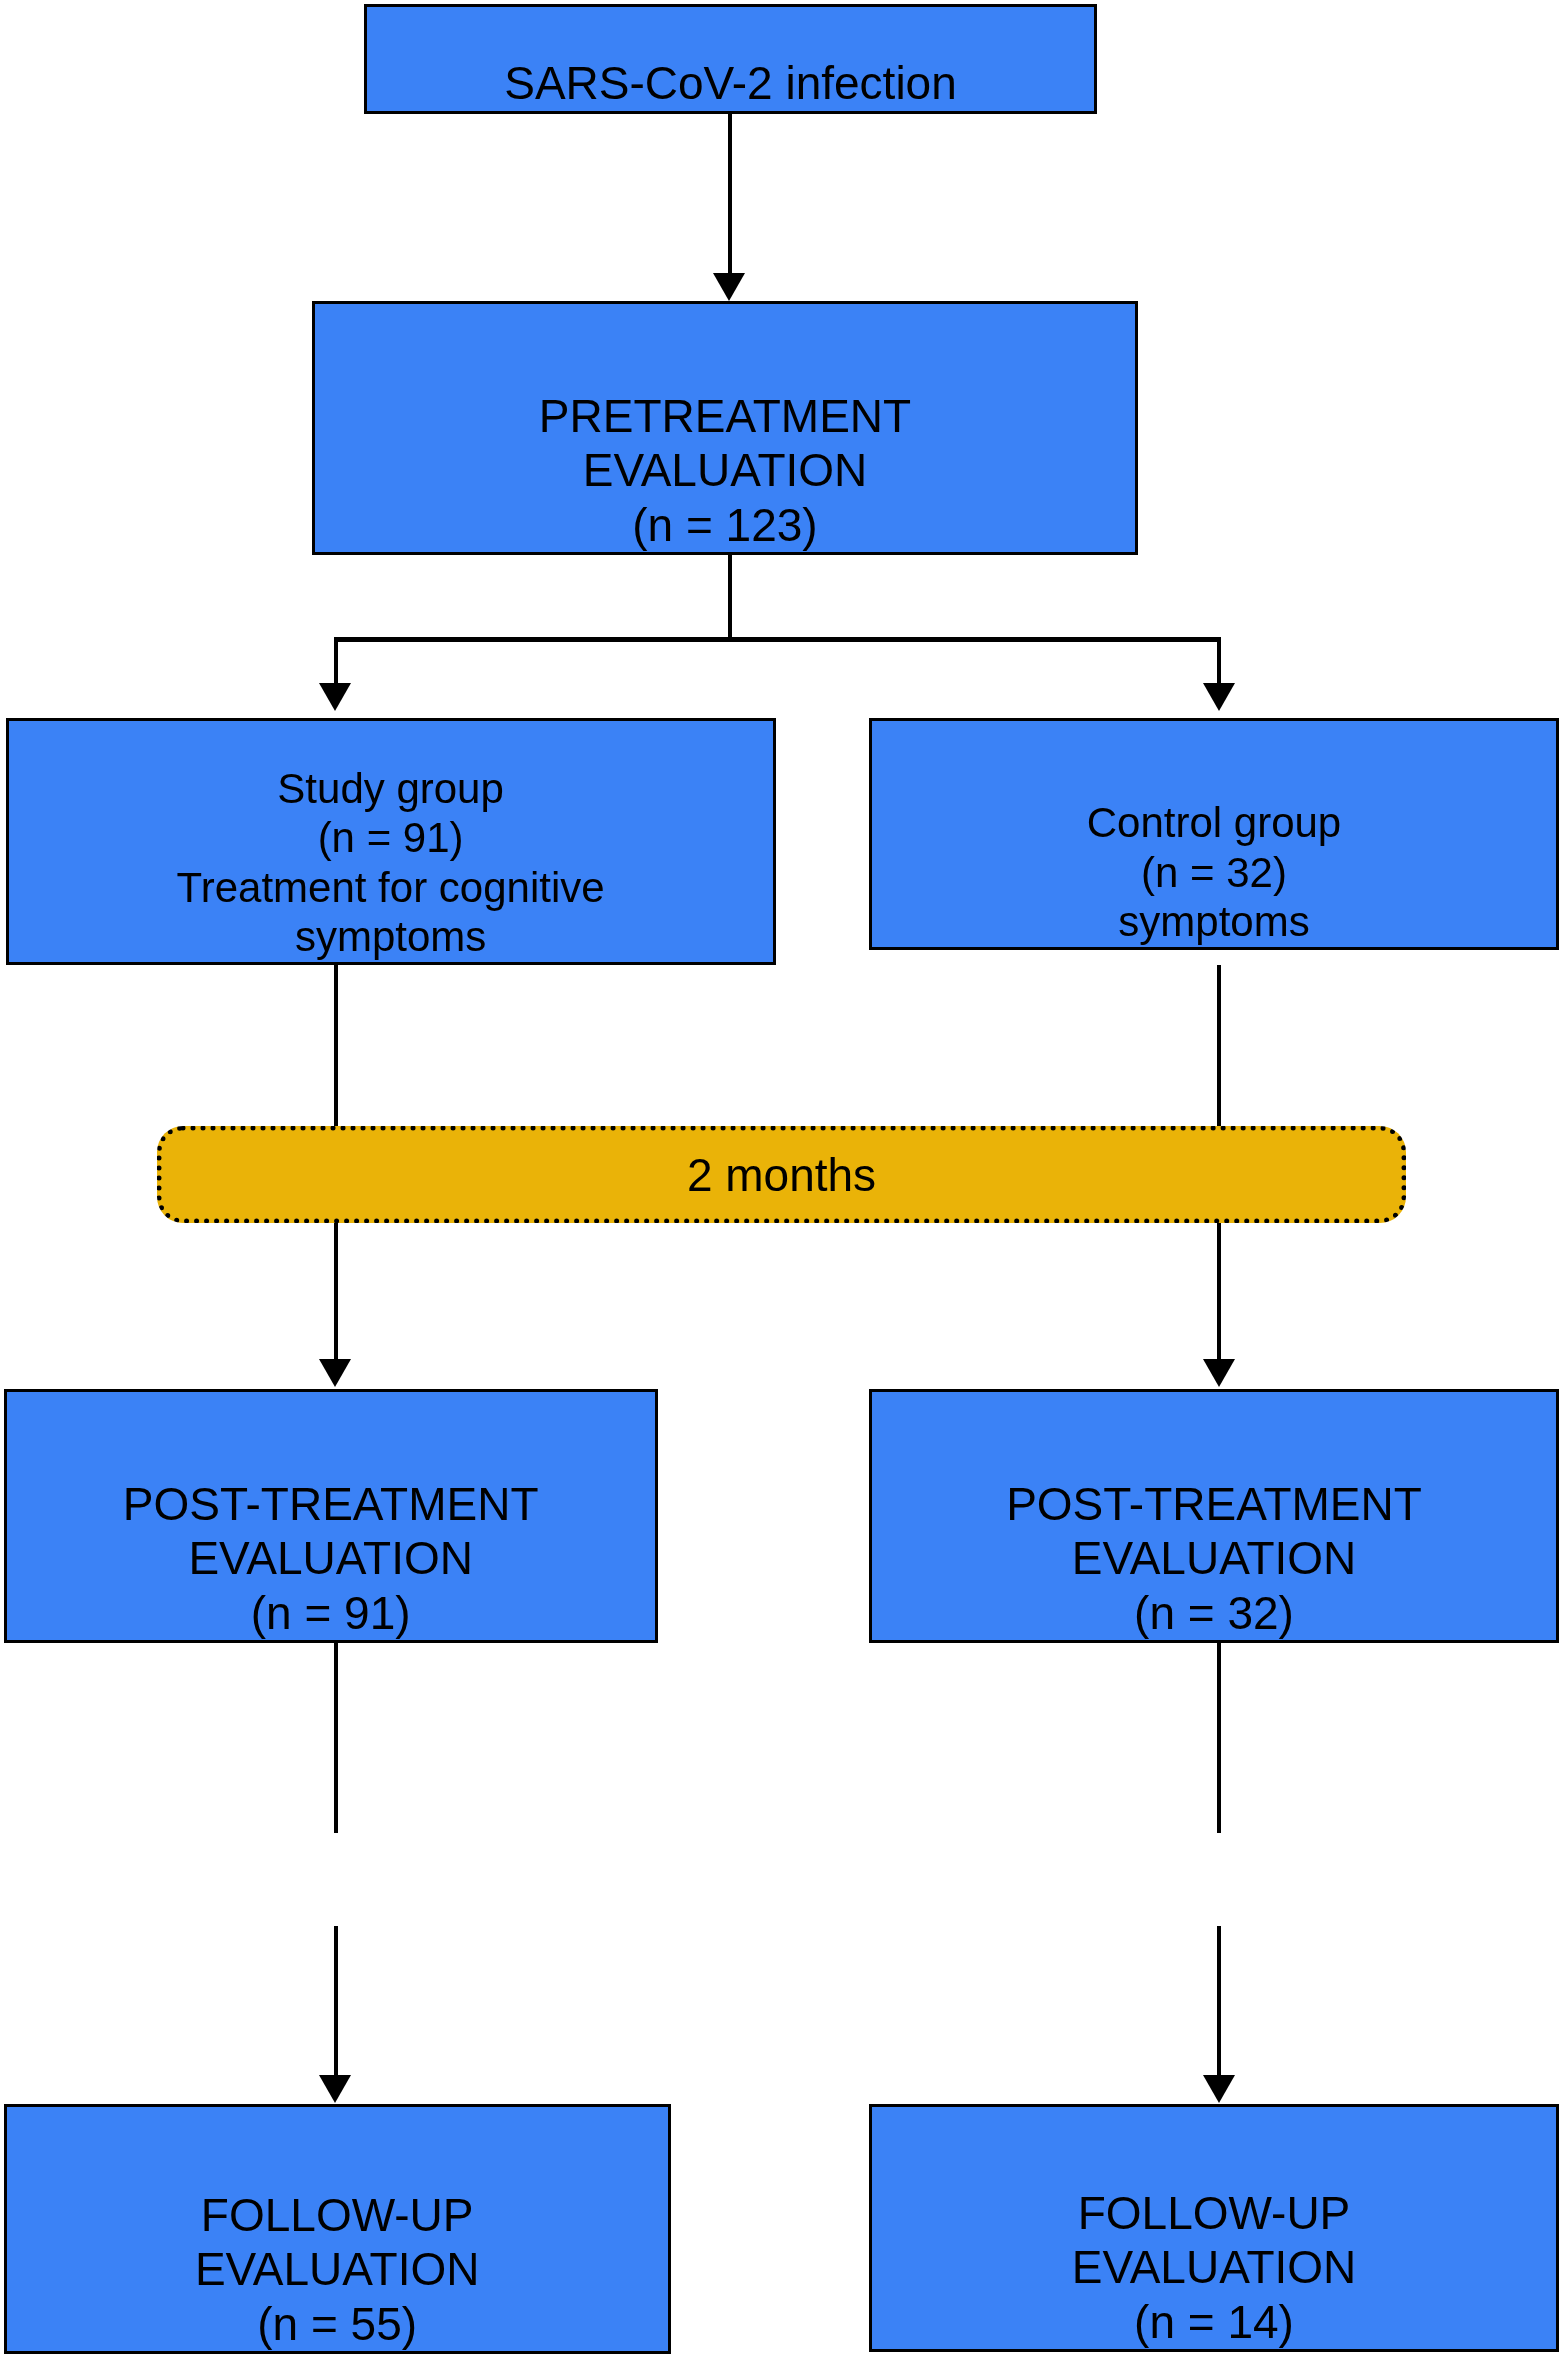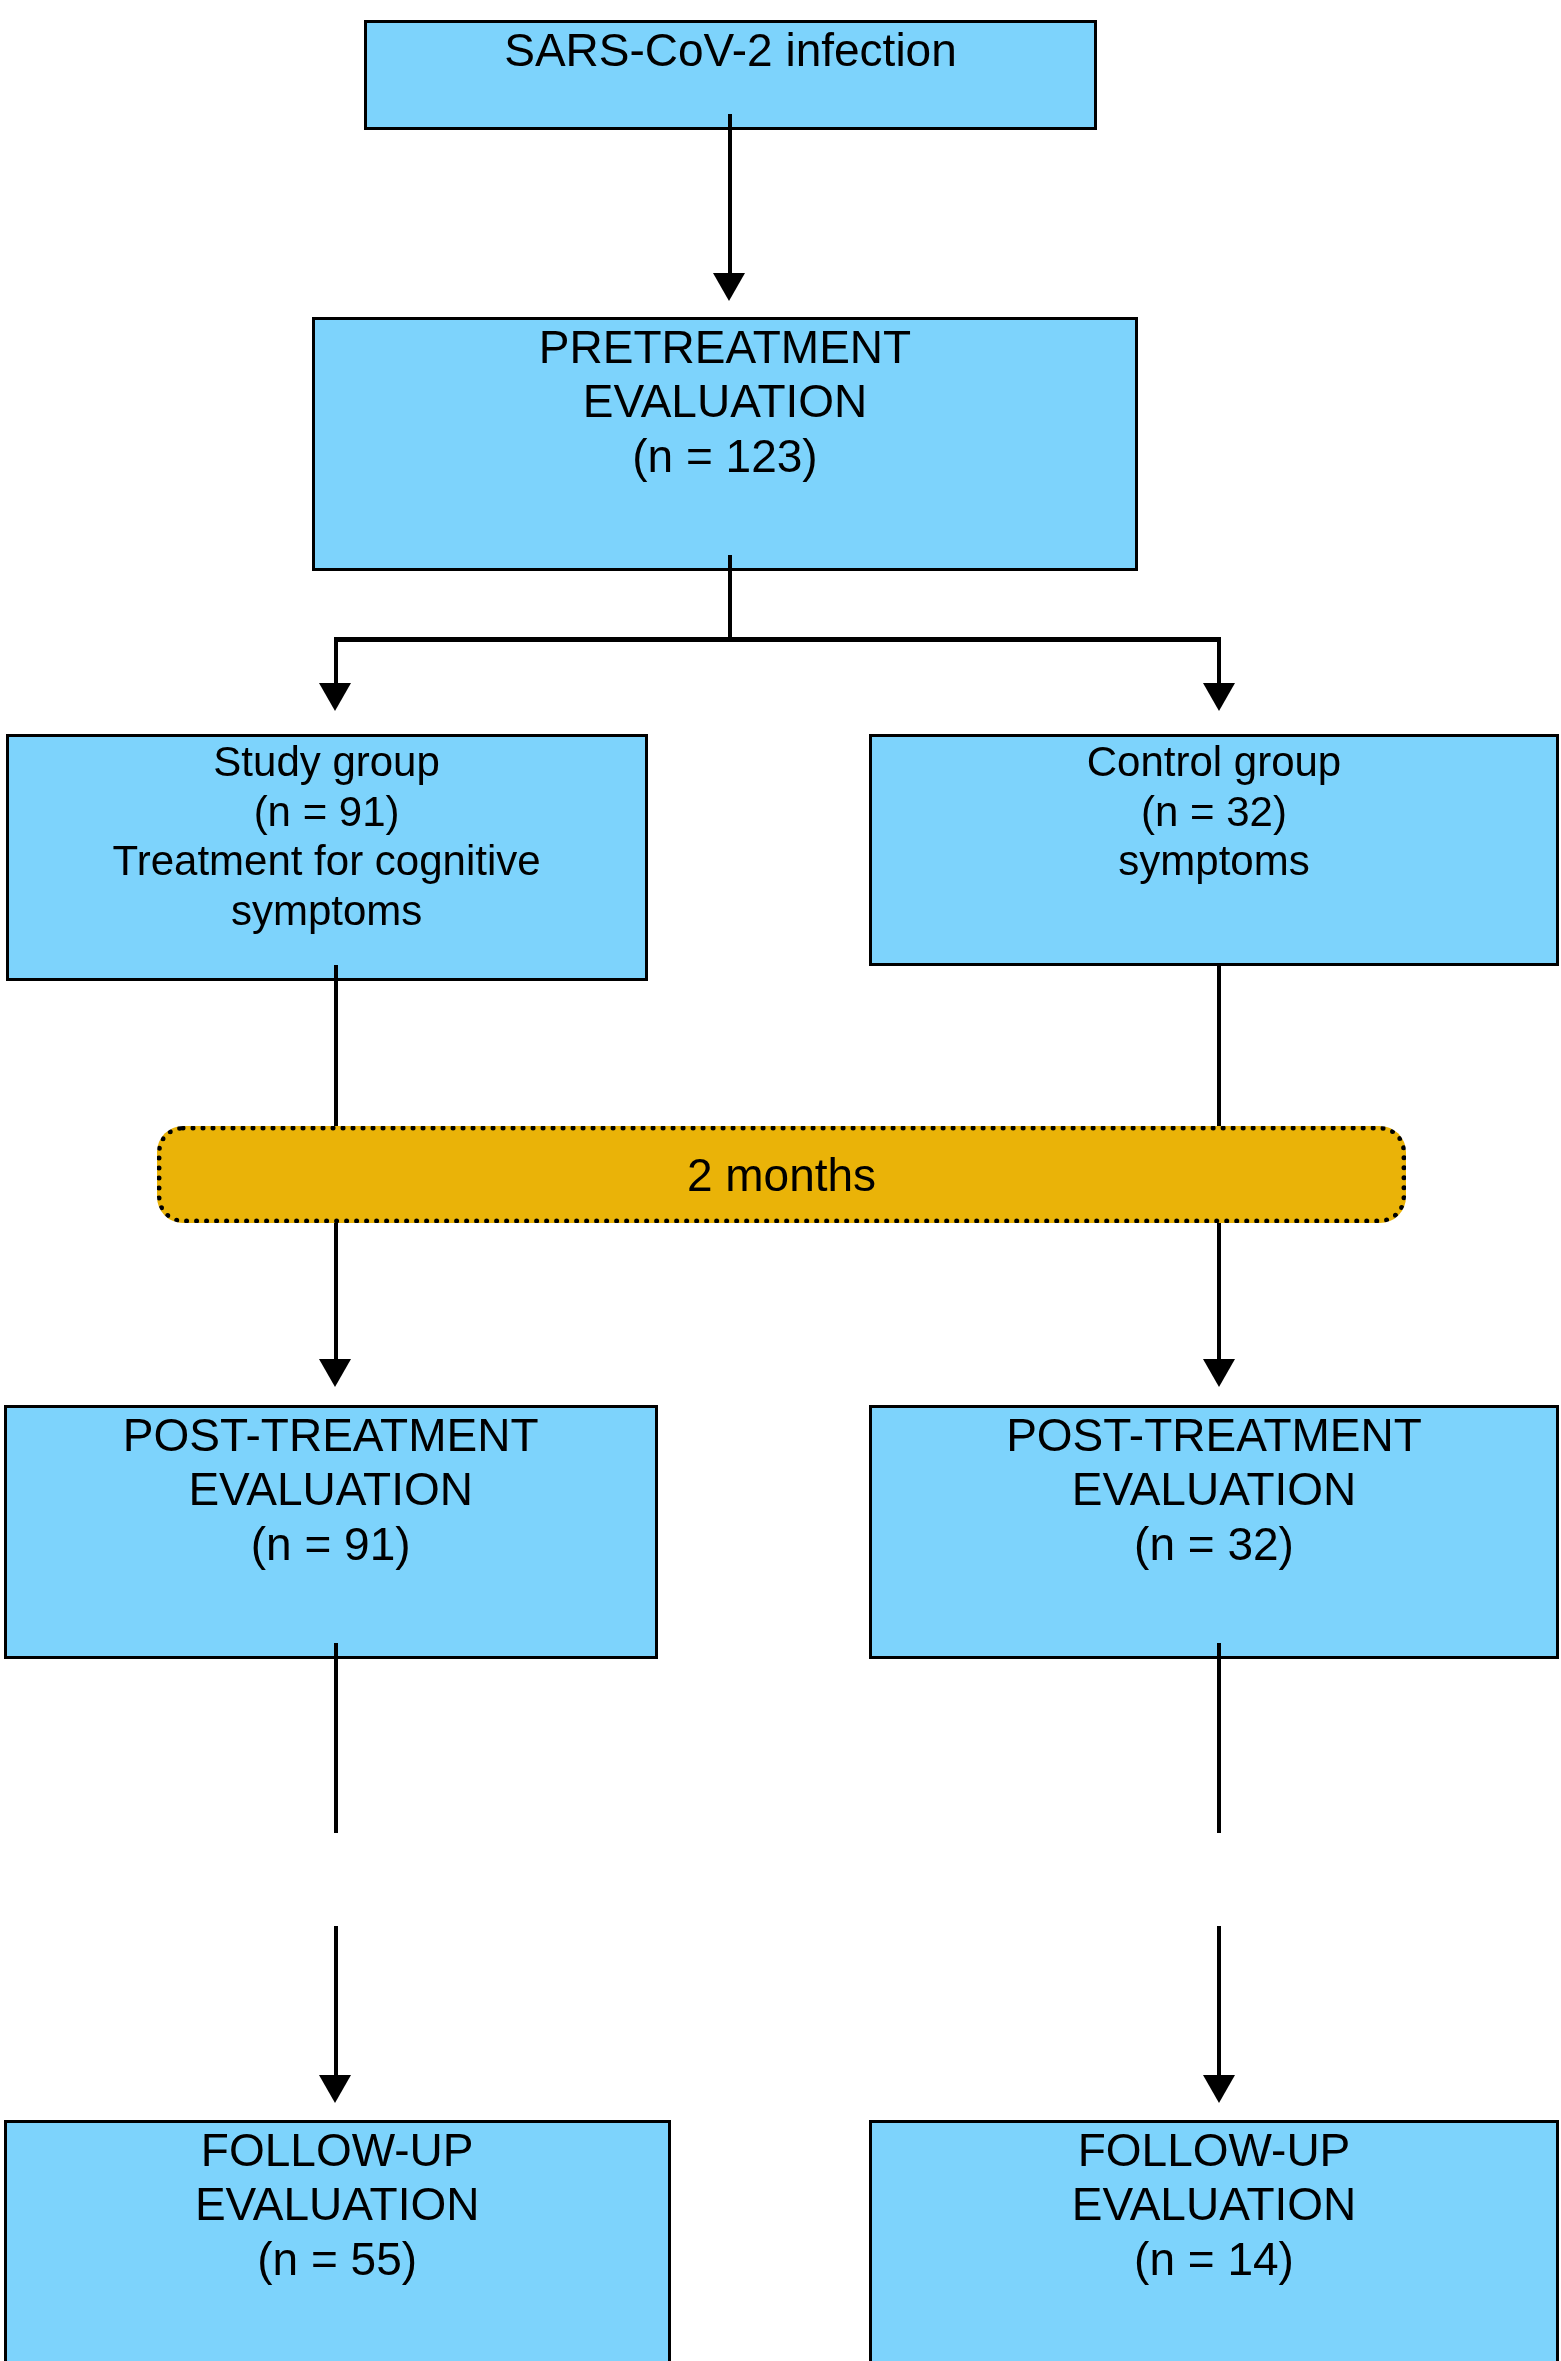--- a/index.html
+++ b/index.html
@@ -15,28 +15,27 @@
     position: relative;
     width: 1561px;
     height: 2361px;
     background: #ffffff;
     overflow: hidden;
   }
   .node {
     position: absolute;
     box-sizing: border-box;
     border: 3.7px solid #000000;
-    background: #7dd3fc;
+    background: #3b82f6;
     display: flex;
     flex-direction: column;
     align-items: center;
-    justify-content: flex-start;
+    justify-content: flex-end;
     text-align: center;
     line-height: 1.18;
-    margin-top: 16px;
   }
   .node .line {
     display: block;
     white-space: pre;
   }
   .timebox {
     position: absolute;
     box-sizing: border-box;
     border: 5.6px dotted #000000;
     border-radius: 26px;
@@ -59,21 +58,21 @@
     width: 0;
     height: 0;
     border-left: 16px solid transparent;
     border-right: 16px solid transparent;
     border-top: 28px solid #000000;
     z-index: 2;
   }
   
   #node-infection   { left: 364px;  top: 3.7px;    width: 733px;  height: 110px; font-size: 46px; }
   #node-pretreat    { left: 312px;  top: 301px;  width: 826px;  height: 254px; font-size: 46px; }
-  #node-study       { left: 5.6px;    top: 718px;  width: 642px;  height: 247px; font-size: 42px; }
+  #node-study       { left: 5.6px;    top: 718px;  width: 770px;  height: 247px; font-size: 42px; }
   #node-control     { left: 869px;  top: 718px;  width: 690px;  height: 232px; font-size: 42px; }
   #node-post-left   { left: 3.7px;    top: 1389px; width: 654px;  height: 254px; font-size: 46px; }
   #node-post-right  { left: 869px;  top: 1389px; width: 690px;  height: 254px; font-size: 46px; }
   #node-follow-left { left: 3.7px;    top: 2104px; width: 667px;  height: 250px; font-size: 46px; }
   #node-follow-right{ left: 869px;  top: 2104px; width: 690px;  height: 248px; font-size: 46px; }
   
   #time-2months     { left: 157px;  top: 1126px; width: 1249px; height: 97px; font-size: 46px; }
   #time-67months    { left: 157px;  top: 1829px; width: 1249px; height: 97px; font-size: 46px; }
   
   #c-infection-v    { left: 728px;  top: 114px;  height: 164px; }

